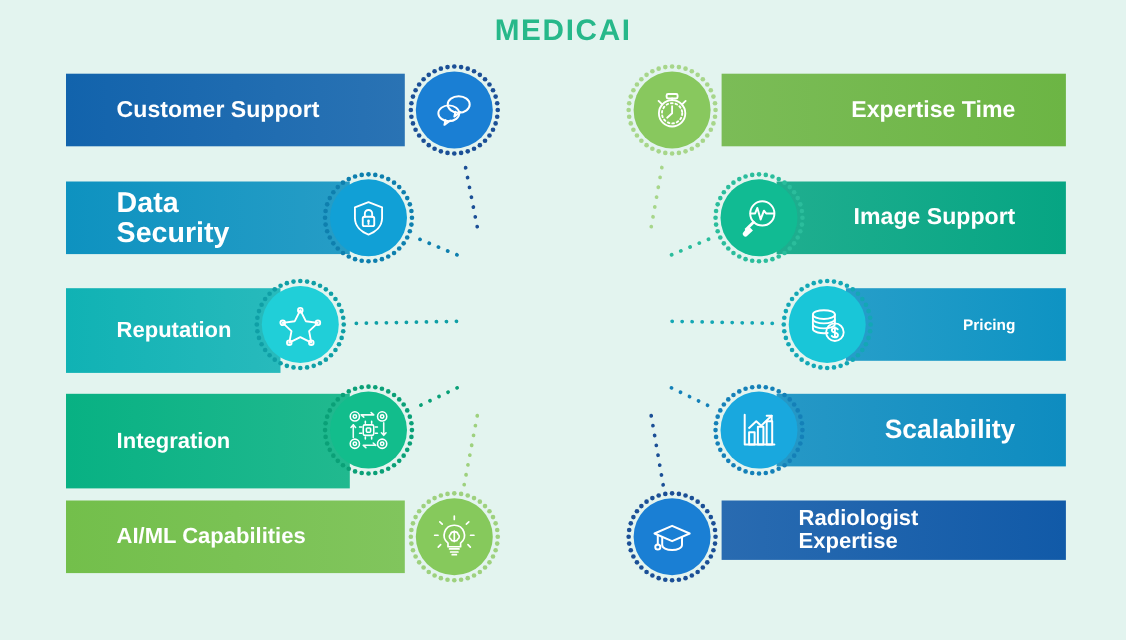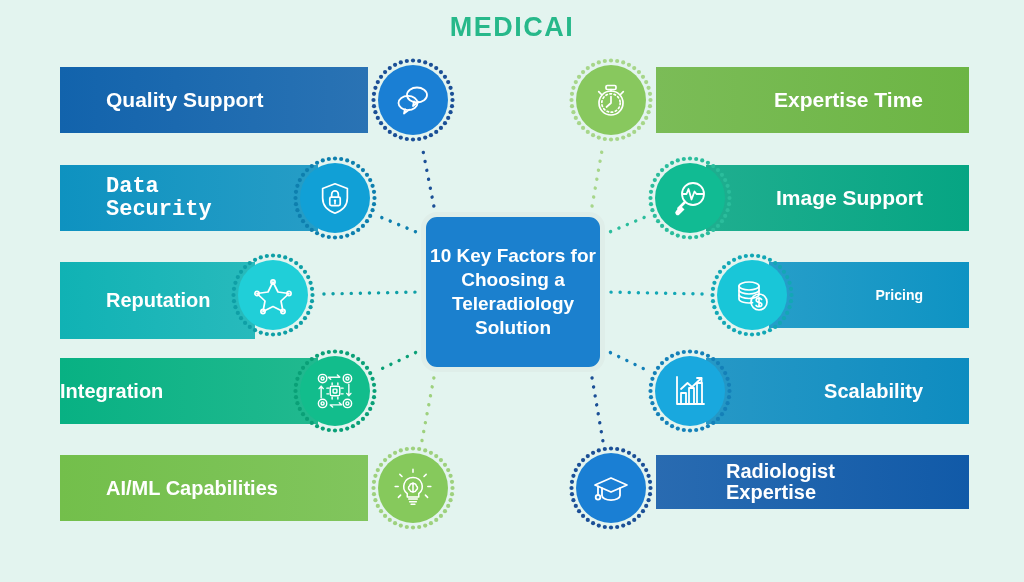--- a/index.html
+++ b/index.html
@@ -71,44 +71,44 @@
       <line x1="433.88199809303" y1="377.89491914584175" x2="421.57134795343654" y2="442.80561988188003" stroke="#9ed17e" stroke-width="3.4" stroke-linecap="round" stroke-dasharray="0.1 9"></line>
       <line x1="592.054743830902" y1="206.0934345469491" x2="602.9136306297518" y2="145.28366847339015" stroke="#a7d68a" stroke-width="3.4" stroke-linecap="round" stroke-dasharray="0.1 9"></line>
       <line x1="610.5249060006628" y1="231.66003981148398" x2="647.6423873282517" y2="215.93969477862282" stroke="#2bbd9c" stroke-width="3.4" stroke-linecap="round" stroke-dasharray="0.1 9"></line>
       <line x1="610.9987509107807" y1="292.12242348797514" x2="706.0095763506815" y2="294.0614199255241" stroke="#13a7b5" stroke-width="3.4" stroke-linecap="round" stroke-dasharray="0.1 9"></line>
       <line x1="610.4041678653277" y1="352.6067162644522" x2="648.568046365821" y2="371.0151753058666" stroke="#1480b8" stroke-width="3.4" stroke-linecap="round" stroke-dasharray="0.1 9"></line>
       <line x1="592.0194414990459" y1="377.9127606944661" x2="603.1842818406483" y2="442.66883467575997" stroke="#1b4f96" stroke-width="3.4" stroke-linecap="round" stroke-dasharray="0.1 9"></line>
     </svg>
 
   <div id="bars">
       <div class="bar left" style="top: 67px; height: 66px; font-size: 21px; left: 60px; width: 308px; background: linear-gradient(90deg, rgb(18, 99, 172) 0%, rgb(42, 115, 180) 100%); padding-left: 46px; padding-right: 70px;">
-        <span>Quality Support</span>
-      </div>
-      <div class="bar left" style="top: 165px; height: 66px; font-size: 22px; left: 60px; width: 258px; background: linear-gradient(90deg, rgb(14, 146, 192) 0%, rgb(38, 157, 198) 100%); padding-left: 46px; padding-right: 70px; font-family: Liberation Mono, monospace;">
+        <span>Customer Support</span>
+      </div>
+      <div class="bar left" style="top: 165px; height: 66px; font-size: 26px; left: 60px; width: 258px; background: linear-gradient(90deg, rgb(14, 146, 192) 0%, rgb(38, 157, 198) 100%); padding-left: 46px; padding-right: 70px;">
         <span>Data Security</span>
       </div>
       <div class="bar left" style="top: 262px; height: 77px; font-size: 20px; left: 60px; width: 195px; background: linear-gradient(90deg, rgb(16, 178, 180) 0%, rgb(40, 186, 188) 100%); padding-left: 46px; padding-right: 70px;">
         <span>Reputation</span>
       </div>
-      <div class="bar left" style="top: 358px; height: 66px; font-size: 20px; left: 60px; width: 258px; background: linear-gradient(90deg, rgb(8, 177, 131) 0%, rgb(33, 185, 143) 100%); padding-right: 70px;">
+      <div class="bar left" style="top: 358px; height: 86px; font-size: 20px; left: 60px; width: 258px; background: linear-gradient(90deg, rgb(8, 177, 131) 0%, rgb(33, 185, 143) 100%); padding-left: 46px; padding-right: 70px;">
         <span>Integration</span>
       </div>
       <div class="bar left" style="top: 455px; height: 66px; font-size: 20px; left: 60px; width: 308px; background: linear-gradient(90deg, rgb(115, 191, 75) 0%, rgb(129, 197, 93) 100%); padding-left: 46px; padding-right: 70px;">
         <span>AI/ML Capabilities</span>
       </div>
       <div class="bar right" style="top: 67px; height: 66px; font-size: 21px; left: 656px; width: 313px; background: linear-gradient(90deg, rgb(123, 188, 87) 0%, rgb(108, 181, 68) 100%); padding-right: 46px; padding-left: 70px;">
         <span>Expertise Time</span>
       </div>
       <div class="bar right" style="top: 165px; height: 66px; font-size: 21px; left: 706px; width: 263px; background: linear-gradient(90deg, rgb(31, 174, 143) 0%, rgb(6, 165, 131) 100%); padding-right: 46px; padding-left: 70px;">
         <span>Image Support</span>
       </div>
       <div class="bar right" style="top: 262px; height: 66px; font-size: 14px; left: 769px; width: 200px; background: linear-gradient(90deg, rgb(38, 158, 201) 0%, rgb(14, 147, 195) 100%); padding-right: 46px; padding-left: 70px;">
         <span>Pricing</span>
       </div>
-      <div class="bar right" style="top: 358px; height: 66px; font-size: 20px; left: 706px; width: 263px; background: linear-gradient(90deg, rgb(38, 152, 198) 0%, rgb(14, 140, 192) 100%); padding-right: 46px; padding-left: 70px;">
+      <div class="bar right" style="top: 358px; height: 66px; font-size: 24px; left: 706px; width: 263px; background: linear-gradient(90deg, rgb(38, 152, 198) 0%, rgb(14, 140, 192) 100%); padding-right: 46px; padding-left: 70px;">
         <span>Scalability</span>
       </div>
       <div class="bar right" style="top: 455px; height: 54px; font-size: 20px; left: 656px; width: 313px; background: linear-gradient(90deg, rgb(41, 107, 177) 0%, rgb(17, 90, 168) 100%); padding-right: 64px; padding-left: 70px;">
         <span>Radiologist Expertise</span>
       </div>
     </div>
   <div id="icons">
       <div class="icon-wrap" style="left: 370px; top: 57px;">
         <div class="icon-ring"><svg width="86" height="86" viewBox="0 0 86 86">
             <circle cx="82.50" cy="43.00" r="2.1" fill="#1b4f96"></circle>
@@ -653,22 +653,14 @@
           <svg width="40" height="40" viewBox="0 0 40 40" fill="none" stroke="#ffffff" stroke-width="1.8" stroke-linecap="round" stroke-linejoin="round">
             <path d="M20 10 L36 17 L20 24 L4 17 Z"></path>
             <path d="M11 20.2 V27.5 c0 2.6 4 4.6 9 4.6 s9 -2 9 -4.6 V20.2"></path>
             <path d="M7 18.3 V27"></path>
             <circle cx="7" cy="29.3" r="2.3"></circle>
           </svg>
         </div>
       </div>
     </div>
 
-  <div class="center-box" style="background: rgb(27, 128, 206);">
-    <div>
-      <span>10 Key Factors</span>
-      <span>for Choosing a</span>
-      <span>Teleradiology</span>
-      <span>Solution</span>
-    </div>
-  </div>
 
 </div>
 
 </body></html>

